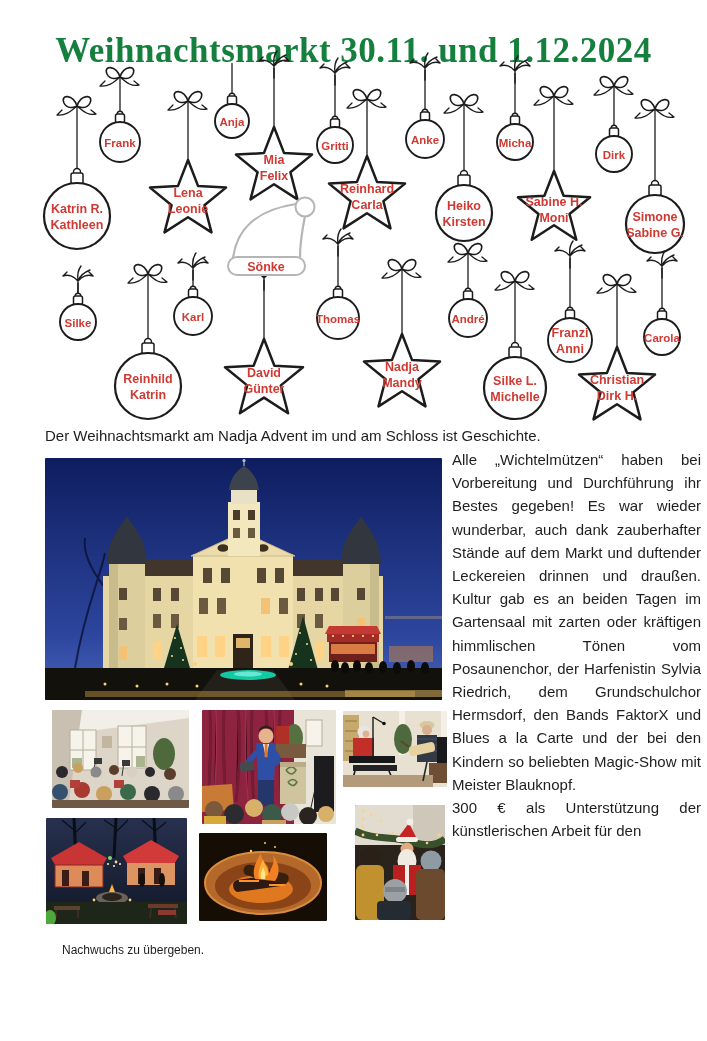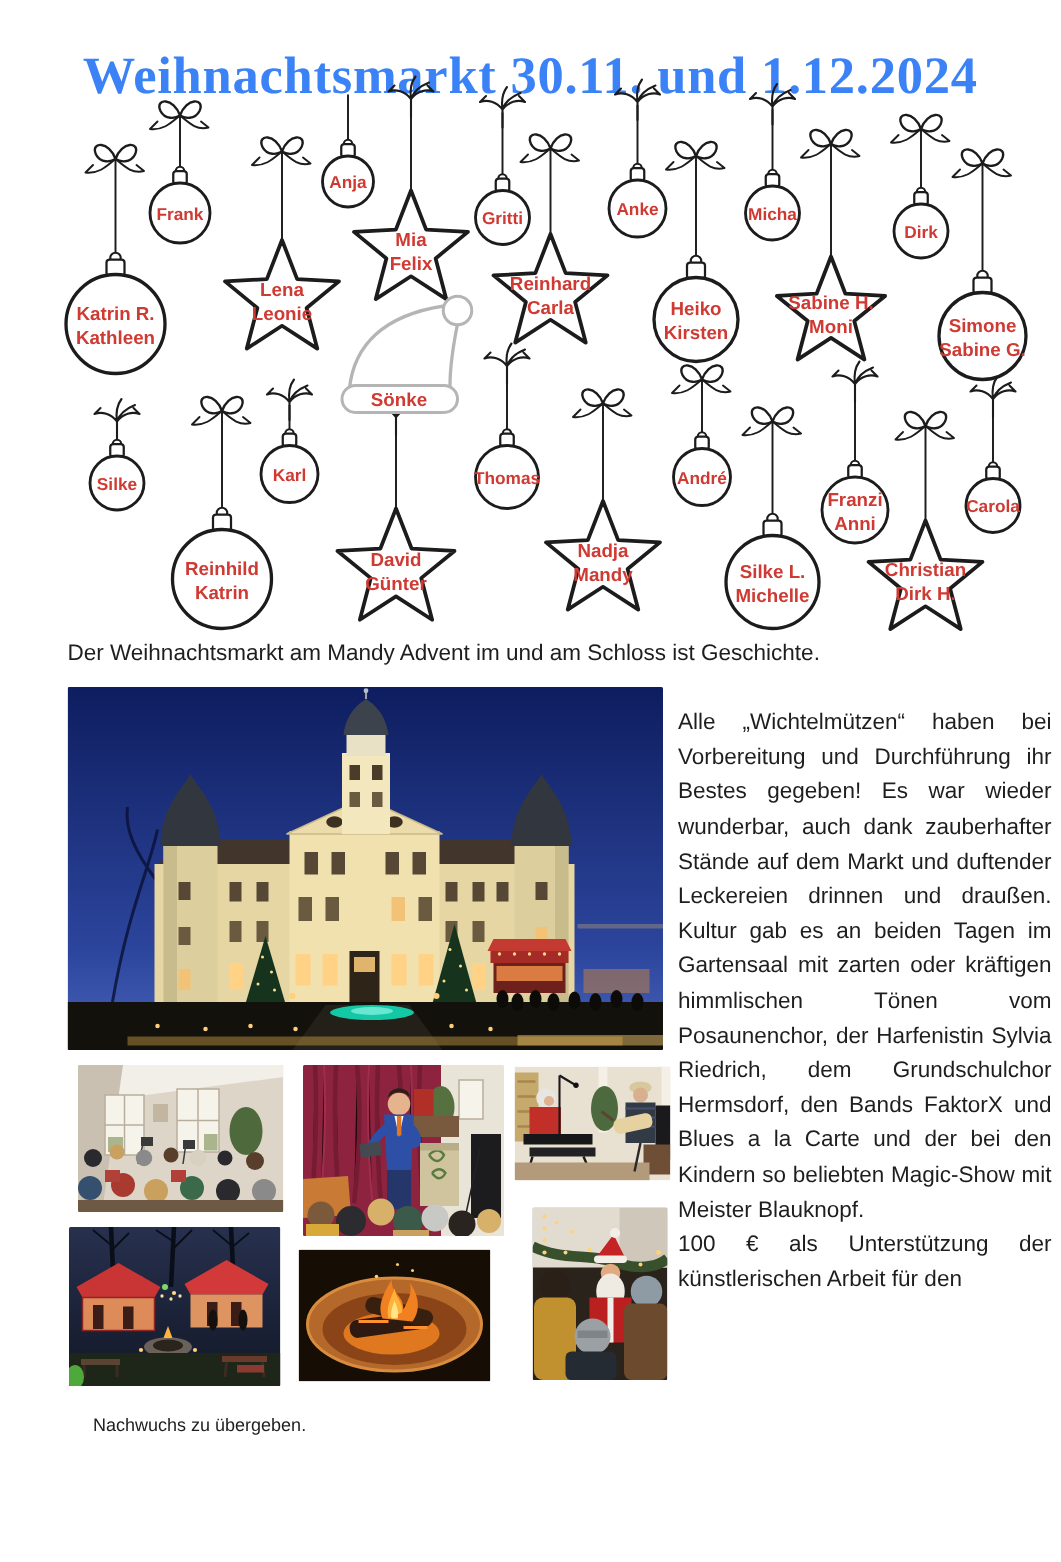--- a/index.html
+++ b/index.html
@@ -9,35 +9,35 @@
   }
   .page-title{
     position:absolute;left:0;top:8px;width:707px;text-align:center;
     font-family:"Liberation Serif",serif;font-weight:700;font-size:35px;letter-spacing:.5px;
   }
   #ornaments{position:absolute;left:0;top:0;width:707px;height:434px;}
   .intro-line{position:absolute;left:45px;top:427px;width:640px;font-size:15px;}
   .photo{position:absolute;overflow:hidden;border-radius:1px;}
   .photo svg{display:block;width:100%;height:100%;}
   .right-col{
-    position:absolute;left:452px;top:470px;width:249px;
+    position:absolute;left:452px;top:448px;width:249px;
     font-size:15px;line-height:23.2px;text-align:justify;
   }
   .right-col p{margin:0;}
   .bottom-text{
     position:absolute;left:62px;top:939px;width:657px;
     font-size:12px;line-height:22.6px;
   }
   .bottom-text p{margin:0;}
   .just{text-align:justify;}
 </style>
 </head>
 <body>
 
-<h1 class="page-title" style="color: #3b82f6;">Weihnachtsmarkt 30.11. und 1.12.2024</h1>
+<h1 class="page-title" style="color: #15803d;">Weihnachtsmarkt 30.11. und 1.12.2024</h1>
 
 <svg id="ornaments" viewBox="0 0 707 434" xmlns="http://www.w3.org/2000/svg">
     <g>
       <line x1="120" y1="76" x2="120" y2="111" stroke="#1c1c1c" stroke-width="1.3"></line>
       <path d="M0,1 C-4,-11 -17,-11 -13,-2 C-10,4 -3,3 0,1 C4,-11 17,-11 13,-2 C10,4 3,3 0,1" transform="translate(120,76)" fill="none" stroke="#1c1c1c" stroke-width="1.6" stroke-linecap="round"></path>
       <path d="M0,1 C-6,6 -11,11 -20,10 M-20,10 l5,-5 M0,1 C6,6 11,11 19,9 M19,9 l-5,-4" transform="translate(120,76)" fill="none" stroke="#1c1c1c" stroke-width="1.3" stroke-linecap="round"></path>
       <circle cx="120" cy="114" r="2.8" fill="#fff" stroke="#1c1c1c" stroke-width="1.4"></circle>
       <rect x="115.5" y="114" width="9" height="9" rx="2" fill="#fff" stroke="#1c1c1c" stroke-width="1.5"></rect>
       <circle cx="120" cy="142" r="20" fill="#fff" stroke="#1c1c1c" stroke-width="1.9"></circle>
       <text x="120" y="146.5" text-anchor="middle" font-size="11.5" font-weight="600" fill="#cf3a33" font-family="&quot;Liberation Sans&quot;,sans-serif">Frank</text>
@@ -225,21 +225,21 @@
     </g>
     <g>
       <path d="M233,259 C236,230 256,210 296,204" fill="none" stroke="#b5b5b5" stroke-width="2.2" stroke-linecap="round"></path>
       <path d="M305,216 C302,231 300,244 300,257" fill="none" stroke="#b5b5b5" stroke-width="2.2" stroke-linecap="round"></path>
       <circle cx="305" cy="207" r="9.5" fill="#fff" stroke="#b5b5b5" stroke-width="2"></circle>
       <rect x="228" y="257" width="77" height="18" rx="9" fill="#fff" stroke="#b5b5b5" stroke-width="2"></rect>
       <text x="266" y="270.5" text-anchor="middle" font-size="12.5" font-weight="600" fill="#cf3a33" font-family="&quot;Liberation Sans&quot;,sans-serif">Sönke</text>
     </g>
   </svg>
 
-<div class="intro-line">Der Weihnachtsmarkt am Mandy Advent im und am Schloss ist Geschichte.</div>
+<div class="intro-line">Der Weihnachtsmarkt am Nadja Advent im und am Schloss ist Geschichte.</div>
 
 <div class="photo" style="left:45px;top:458px;width:397px;height:242px;">
 <svg viewBox="0 0 397 242" preserveAspectRatio="none">
   <defs>
     <linearGradient id="sky" x1="0" y1="0" x2="0" y2="1">
       <stop offset="0" stop-color="#0e1d5f"></stop>
           <stop offset=".72" stop-color="#2c459c"></stop>
           <stop offset="1" stop-color="#4a64bb"></stop>
     </linearGradient>
   </defs>
@@ -632,18 +632,18 @@
   <circle cx="40" cy="86" r="12" fill="#9aa0a4"></circle>
   <rect x="30" y="82" width="20" height="5" fill="#7e8488"></rect>
   <rect x="22" y="96" width="34" height="19" rx="4" fill="#252b33"></rect>
   <circle cx="76" cy="56" r="10.5" fill="#8f9ba4"></circle>
   <rect x="61" y="64" width="29" height="51" rx="5" fill="#6b4a2e"></rect>
 </svg>
 </div>
 
 <div class="right-col">
   <p class="just">Alle „Wichtelmützen“ haben bei Vorbereitung und Durchführung ihr Bestes gegeben! Es war wieder wunderbar, auch dank zauberhafter Stände auf dem Markt und duftender Leckereien drinnen und draußen. Kultur gab es an beiden Tagen im Gartensaal mit zarten oder kräftigen himmlischen Tönen vom Posaunenchor, der Harfenistin Sylvia Riedrich, dem Grundschulchor Hermsdorf, den Bands FaktorX und Blues a la Carte und der bei den Kindern so beliebten Magic-Show mit Meister Blauknopf.</p>
-  <p class="just">100 € als Unterstützung der künstlerischen Arbeit für den</p>
+  <p class="just">300 € als Unterstützung der künstlerischen Arbeit für den</p>
 </div>
 
 <div class="bottom-text">
   <p>Nachwuchs zu übergeben.</p>
 </div>
 
 </body></html>

